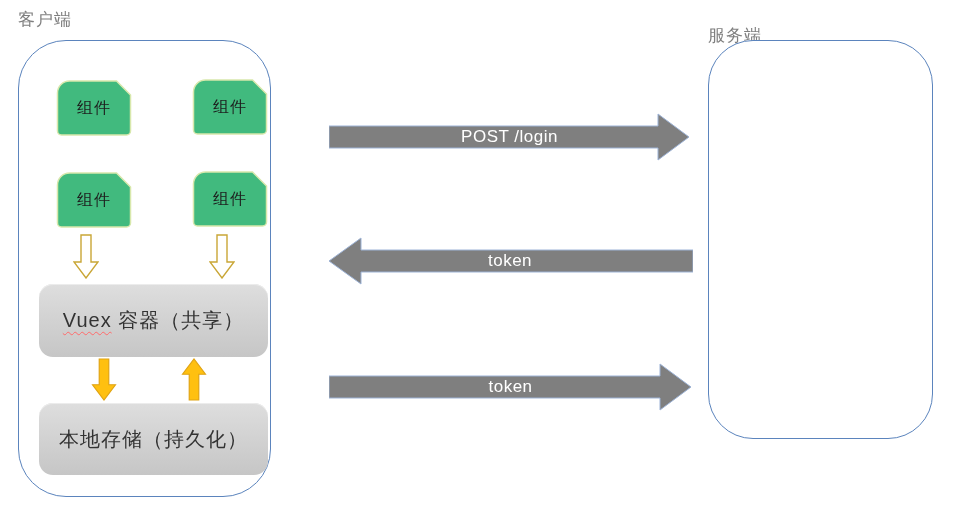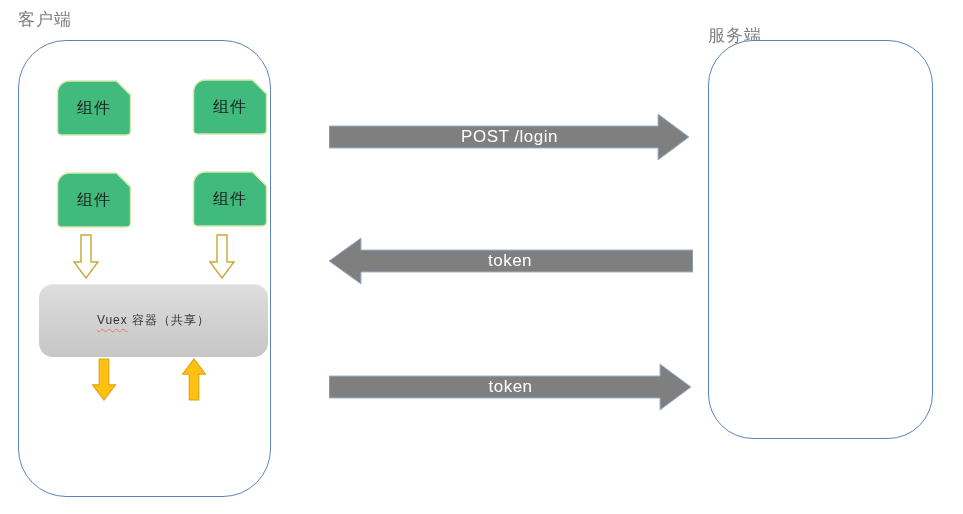--- a/index.html
+++ b/index.html
@@ -45,21 +45,21 @@
   }
 
   
   .gray-box {
     position: absolute;
     left: 39px; width: 229px;
     border-radius: 14px;
     background: linear-gradient(180deg, #dedede 0%, #d3d3d3 45%, #c6c6c6 100%);
     box-shadow: inset 0 1px 0 #ececec;
     display: flex; align-items: center; justify-content: center;
-    font-size: 12px; color: #333333; letter-spacing: 1px;
+    font-size: 20px; color: #333333; letter-spacing: 1px;
   }
   .vuex-box { top: 284px; height: 73px; }
   .storage-box { top: 403px; height: 72px; }
   .wavy {
     text-decoration: underline;
     text-decoration-style: wavy;
     text-decoration-color: #ff6a6a;
     text-decoration-thickness: 1px;
     text-underline-offset: 4px;
   }
@@ -135,20 +135,23 @@
     <svg viewBox="0 0 26 45">
       <path d="M 8 1 L 18 1 L 18 28 L 25 28 L 13 44 L 1 28 L 8 28 Z" fill="#ffc010" stroke="#e0a312" stroke-width="1.2"></path>
     </svg>
   </div>
   <div class="v-arrow rot180" style="left:181px; top:358px; height:43px;">
     <svg viewBox="0 0 26 45">
       <path d="M 8 1 L 18 1 L 18 28 L 25 28 L 13 44 L 1 28 L 8 28 Z" fill="#ffc010" stroke="#e0a312" stroke-width="1.2"></path>
     </svg>
   </div>
 
+  <div class="gray-box storage-box">
+    <span>本地存储（持久化）</span>
+  </div>
 
   <div class="side-label server-label">服务端</div>
   <div class="big-box server-box"></div>
 
   <div class="msg-arrow msg-post">
     <svg viewBox="0 0 361 50" preserveAspectRatio="none">
       <path d="M 0 14 L 329 14 L 329 2 L 360 25 L 329 48 L 329 36 L 0 36 Z" fill="#7f7f7f" stroke="#9db3d6" stroke-width="1"></path>
     </svg>
     <span class="msg-label">POST /login</span>
   </div>

